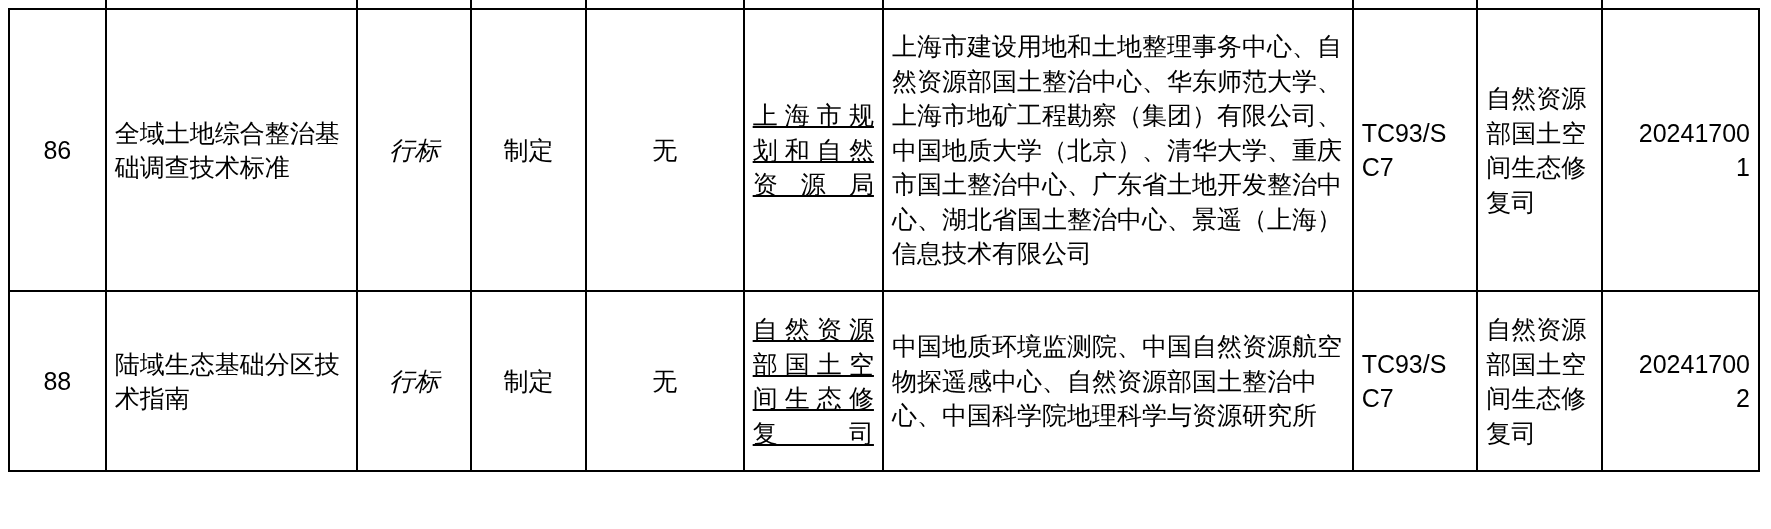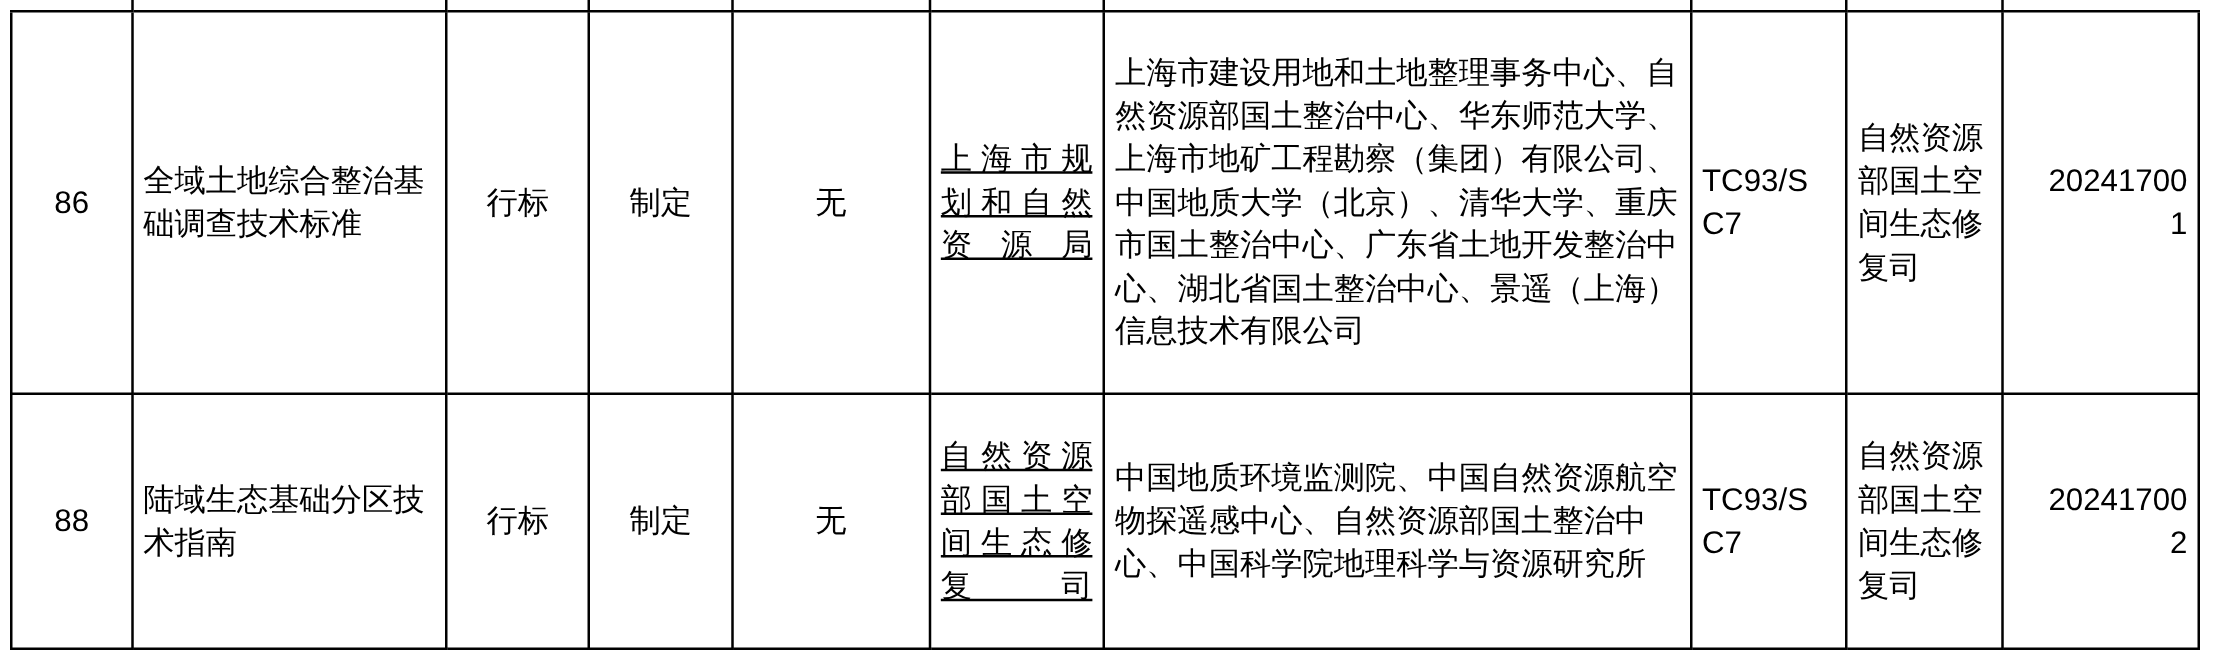--- a/index.html
+++ b/index.html
@@ -22,41 +22,41 @@
   }
   table.doc-table {
     border-collapse: collapse;
     table-layout: fixed;
     width: 1752px;
     margin-left: 8px;
     margin-top: 0px;
   }
   table.doc-table td {
     border: 2px solid #000000;
-    padding: 16px 8px;
+    padding: 4px 8px;
     vertical-align: middle;
     font-size: 25px;
     line-height: 1.38;
     color: #000000;
     word-break: break-word;
   }
   
   tr.partial-row td {
     height: 8px;
     padding: 0;
     border-top: none;
     border-bottom: 2px solid #000000;
   }
   tr.partial-row td.no-side {
     border-left: none;
     border-right: none;
   }
   .c-num      { width: 92px;  text-align: center; }
   .c-name     { width: 240px; text-align: left; }
-  .c-type     { width: 108px; text-align: center; }
+  .c-type     { width: 108px; text-align: center; font-style: italic; }
   .c-action   { width: 108px; text-align: center; }
   .c-none     { width: 150px; text-align: center; }
   .c-org      { width: 132px; text-align: justify; text-align-last: justify; }
   .c-units    { width: 450px; text-align: left; }
   .c-tc       { width: 118px; text-align: left; margin-left: 16px; }
   .c-dept     { width: 118px; text-align: left; }
   .c-code     { width: 150px; text-align: right; }
 
   .justify-block {
     display: block;

